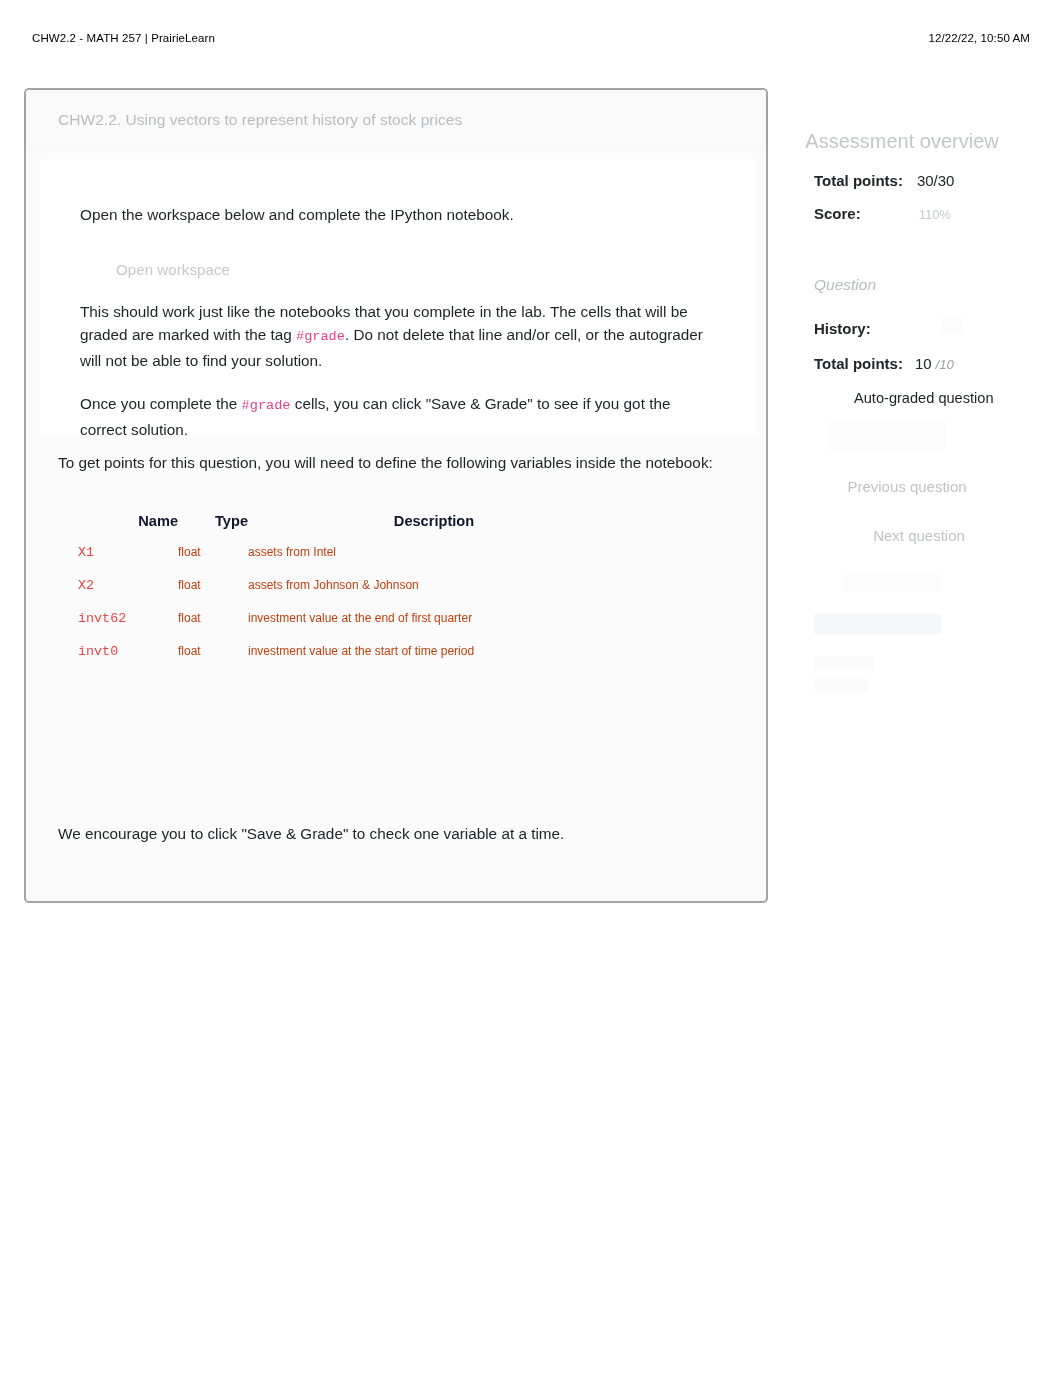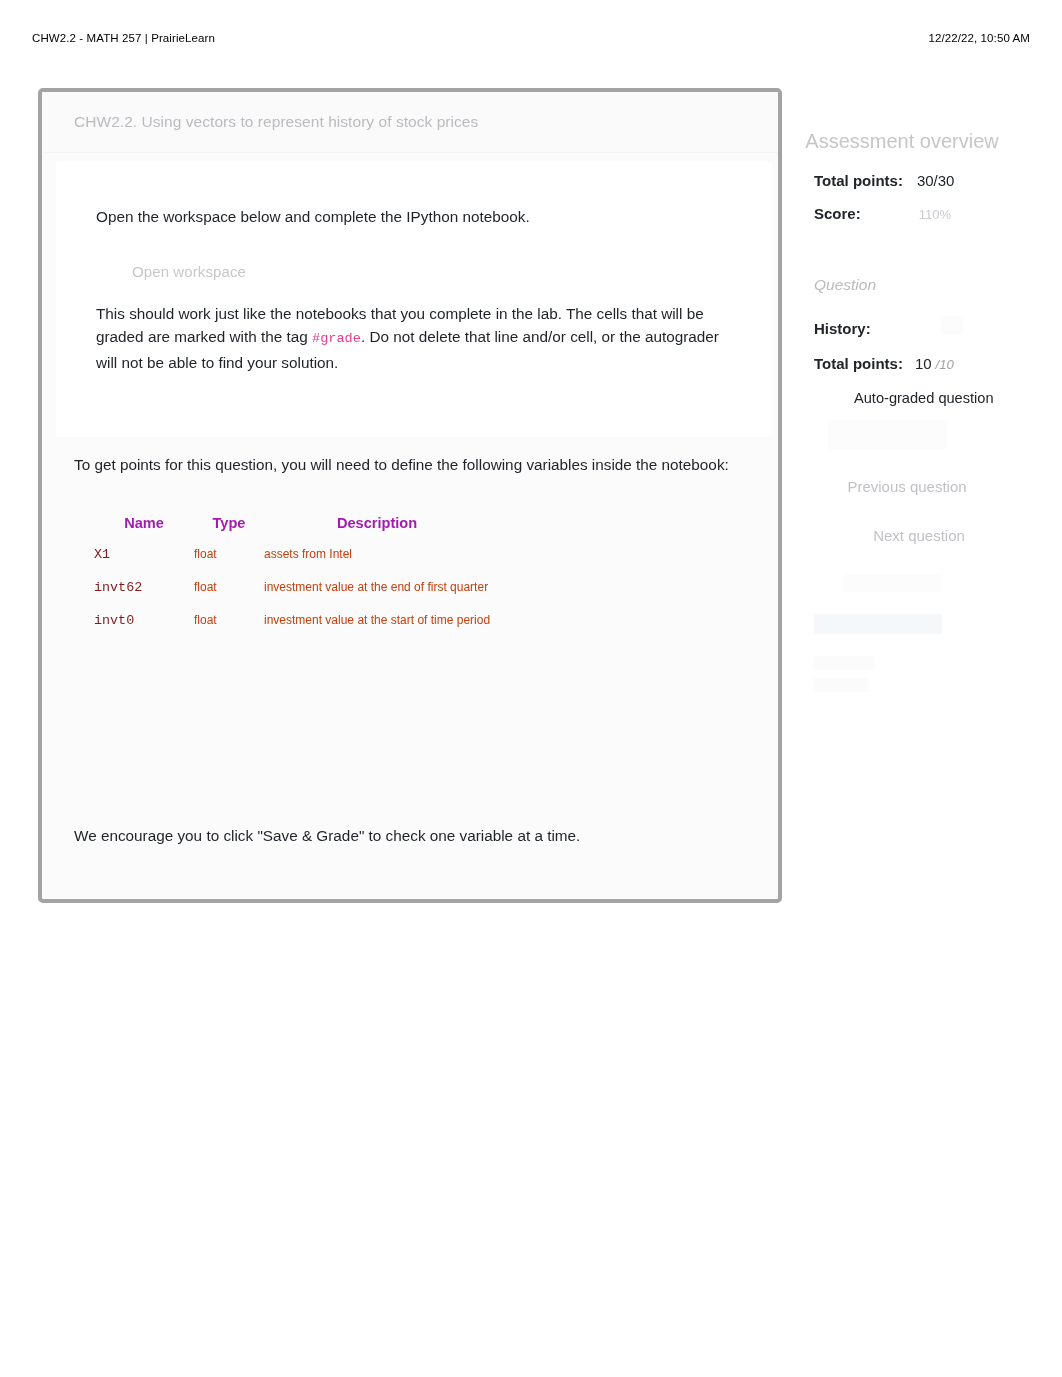--- a/index.html
+++ b/index.html
@@ -37,26 +37,26 @@
   .page {
     position: absolute;
     top: 88px;
     left: 0;
     width: 1062px;
   }
 
   
   .q-card {
     position: absolute;
-    left: 38px;
+    left: 24px;
     top: 0;
     width: 744px;
     height: 815px;
     background: #fbfbfc;
-    border: 4px solid #a3a3a3;
+    border: 2px solid #a3a3a3;
     border-radius: 5px;
     overflow: hidden;
     box-shadow: 0 1px 2px rgba(0,0,0,0.012);
   }
   .q-card-header {
     height: 61px;
     padding: 0 32px;
     display: flex;
     align-items: center;
     background: #fafafb;
@@ -127,38 +127,38 @@
 
   
   .var-table {
     position: absolute;
     left: 52px;
     top: 362px;
     border-collapse: collapse;
     font-size: 15px;
   }
   .var-table th {
-    text-align: center;
+    text-align: right;
     font-size: 14.6px;
     font-weight: bold;
-    color: #a21caf;
+    color: #0f172a;
     padding: 0 0 16px 0;
   }
   .var-table th.c-name, .var-table td.c-name { width: 100px; }
   .var-table th.c-type, .var-table td.c-type { width: 70px; }
   .var-table td {
     padding: 0 0 18px 0;
     vertical-align: top;
     color: #c2410c;
     font-size: 12px;
   }
   .var-table td.c-name {
     font-family: "Liberation Mono", "DejaVu Sans Mono", monospace;
     font-size: 13.4px;
-    color: #7f1d1d;
+    color: #ef4444;
   }
 
   .closing-note {
     position: absolute;
     left: 32px;
     top: 656px;
     width: 690px;
     font-size: 15.3px;
     line-height: 23.5px;
     color: #1f2227;
@@ -310,20 +310,23 @@
       <div class="intro-panel">
         <div class="intro-inner">
           <p class="body-text">Open the workspace below and complete the IPython notebook.</p>
 
           <button class="workspace-btn">Open workspace</button>
 
           <p class="body-text">
             <span>This should work just like the notebooks that you complete in the lab. The cells that will be graded are marked with the tag </span><code class="tag">#grade</code><span>. Do not delete that line and/or cell, or the autograder will not be able to find your solution.</span>
           </p>
 
+          <p class="body-text">
+            <span>Once you complete the </span><code class="tag">#grade</code><span> cells, you can click "Save &amp; Grade" to see if you got the correct solution.</span>
+          </p>
         </div>
       </div>
 
       <div class="outer-block">
         <p class="body-text">To get points for this question, you will need to define the following variables inside the notebook:</p>
       </div>
 
       <table class="var-table">
         <thead>
           <tr>
@@ -332,20 +335,25 @@
             <th class="c-desc">Description</th>
           </tr>
         </thead>
         <tbody>
           <tr>
             <td class="c-name">X1</td>
             <td class="c-type">float</td>
             <td class="c-desc">assets from Intel</td>
           </tr>
           <tr>
+            <td class="c-name">X2</td>
+            <td class="c-type">float</td>
+            <td class="c-desc">assets from Johnson &amp; Johnson</td>
+          </tr>
+          <tr>
             <td class="c-name">invt62</td>
             <td class="c-type">float</td>
             <td class="c-desc">investment value at the end of first quarter</td>
           </tr>
           <tr>
             <td class="c-name">invt0</td>
             <td class="c-type">float</td>
             <td class="c-desc">investment value at the start of time period</td>
           </tr>
         </tbody>

